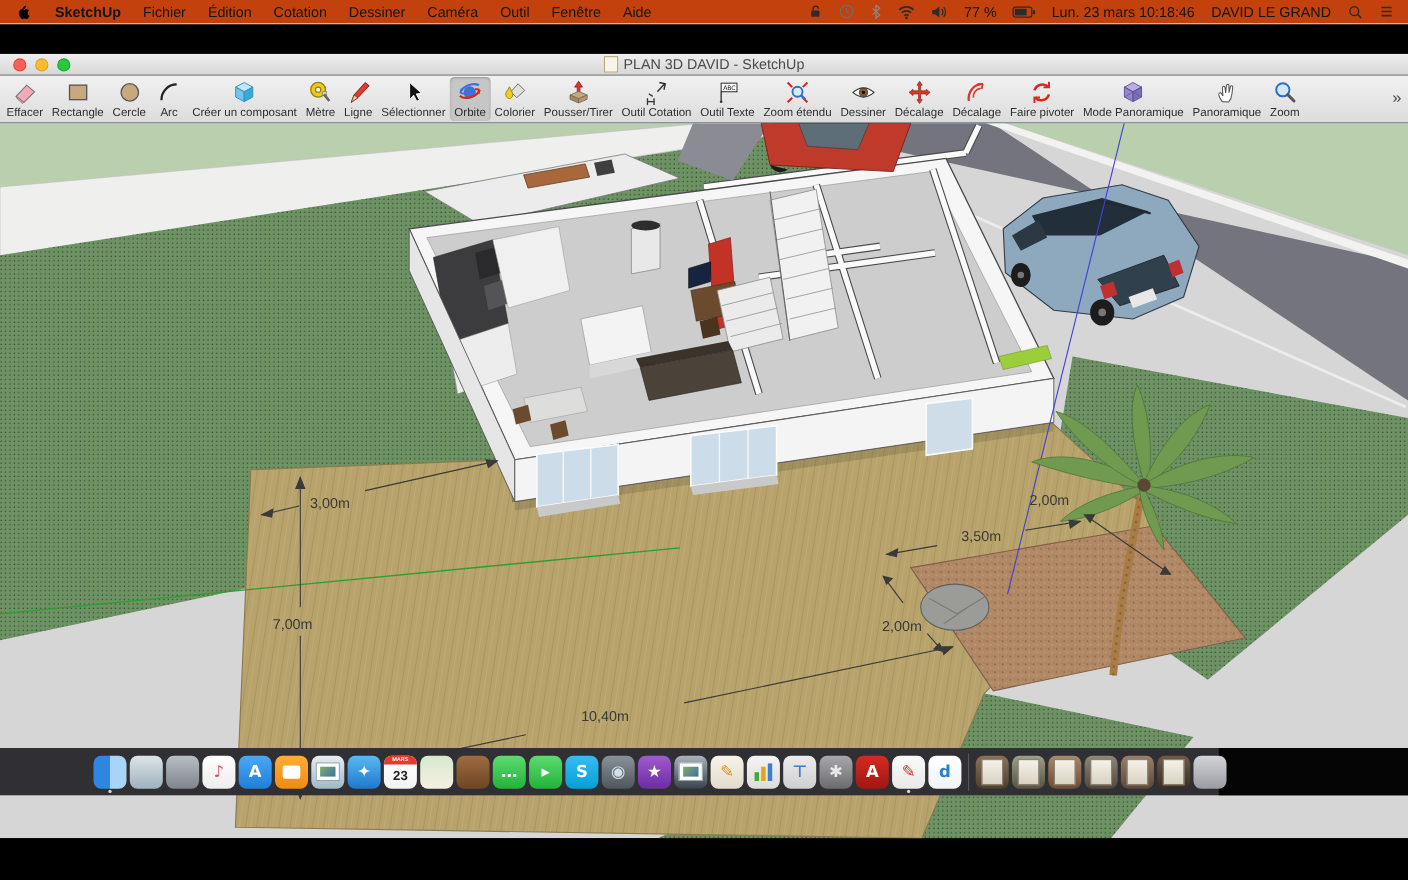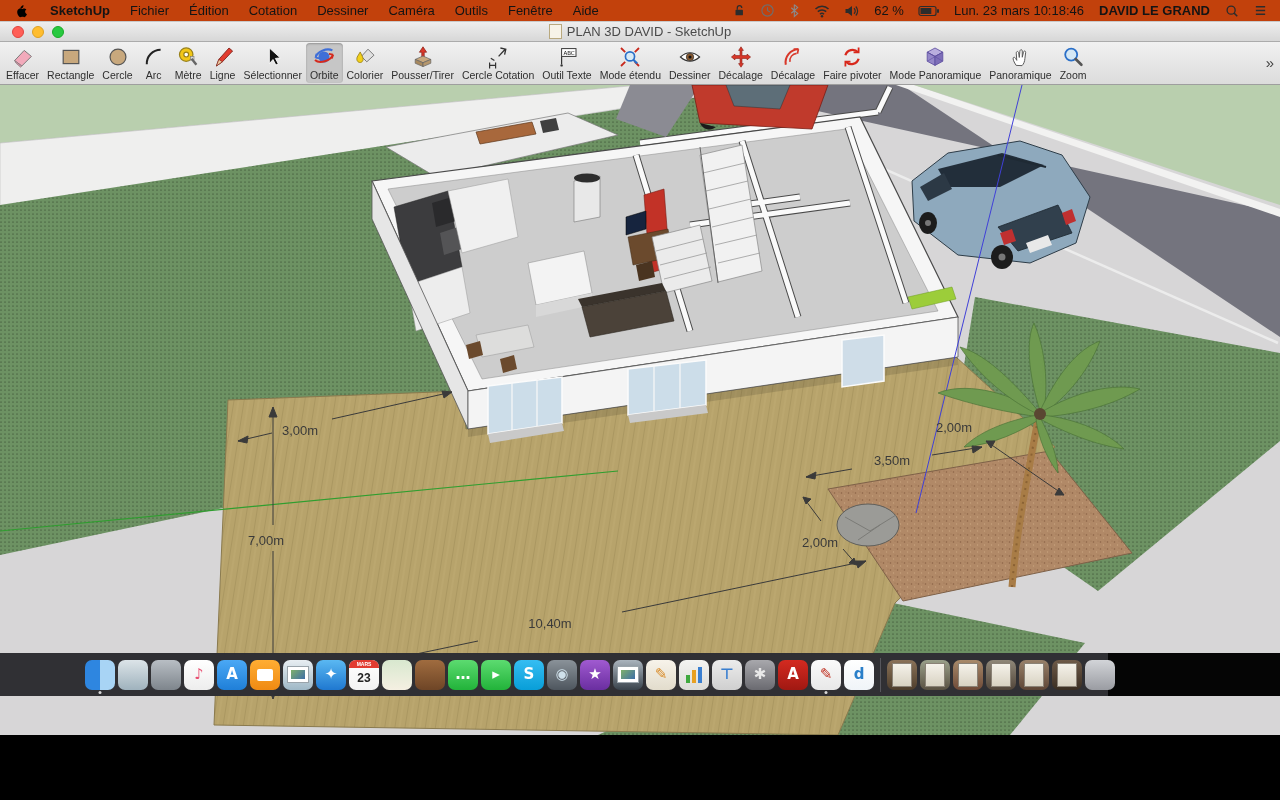--- a/index.html
+++ b/index.html
@@ -6,24 +6,24 @@
     font-family:"Liberation Sans",sans-serif;background:#000;-webkit-font-smoothing:antialiased;}
   
   #menubar{height:22px;background:#c2410c;display:flex;align-items:center;
     font-size:13px;color:#141414;border-bottom:1px solid #c9c9c9;box-sizing:border-box;}
   #menubar .apple{padding:0 12px 0 14px;display:flex;align-items:center;}
   #menubar .mitem{padding:0 10px;white-space:nowrap;}
   #menubar .appname{font-weight:bold;padding:0 10px;}
   #menubar .spacer{flex:1;}
   #menubar .micon{padding:0 7px;display:flex;align-items:center;}
   #menubar .mtext{padding:0 7px;white-space:nowrap;}
-  #menubar .muser{font-weight:bold;padding:0 8px;white-space:nowrap;}
+  #menubar .muser{font-weight:normal;padding:0 8px;white-space:nowrap;}
   
   #titlebar{height:20px;background:linear-gradient(#eeeeee,#d7d7d7);
-    border-bottom:1px solid #ababab;position:relative;display:flex;align-items:center;box-sizing:border-box;}
+    border-bottom:1px solid #ababab;position:relative;display:flex;align-items:center;box-sizing:border-box;margin-top:27px;}
   .lights{display:flex;gap:8px;margin-left:12px;}
   .light{width:12px;height:12px;border-radius:50%;box-sizing:border-box;}
   .light.red{background:#ff5f57;border:1px solid #e0443e;}
   .light.yellow{background:#ffbd2e;border:1px solid #dea123;}
   .light.green{background:#28c940;border:1px solid #1aab29;}
   #titlebar .wtitle{position:absolute;left:0;right:0;text-align:center;font-size:13px;color:#4a4a4a;
     display:flex;justify-content:center;align-items:center;gap:5px;pointer-events:none;}
   .docicon{width:11px;height:13px;background:#f7f3e8;border:1px solid #b9a97f;display:inline-block;}
   
   #toolbar{height:43px;background:linear-gradient(#f1f1f1,#dcdcdc);border-bottom:1px solid #9e9e9e;
@@ -80,21 +80,21 @@
       <path d="M8 3.2c.7-1 1.8-1.7 2.9-1.7.1 1-.3 2-.9 2.7-.7.8-1.7 1.3-2.8 1.2-.1-.8.3-1.6.8-2.2z" fill="#000"></path>
       <path d="M12.7 8.9c0-1.6 1.3-2.4 1.4-2.5-.8-1.1-2-1.3-2.4-1.3-1 0-2 .6-2.5.6-.5 0-1.3-.6-2.2-.6-1.1 0-2.2.7-2.8 1.7-1.2 2-.3 5 .9 6.6.6.8 1.3 1.7 2.2 1.7.8 0 1.2-.5 2.2-.5s1.3.5 2.2.5c.9 0 1.5-.8 2.1-1.6.7-.9.9-1.8 1-1.9-.1-.1-2.1-.8-2.1-2.7z" fill="#000"></path>
     </svg>
   </span>
   <span class="appname">SketchUp</span>
   <span class="mitem">Fichier</span>
   <span class="mitem">Édition</span>
   <span class="mitem">Cotation</span>
   <span class="mitem">Dessiner</span>
   <span class="mitem">Caméra</span>
-  <span class="mitem">Outils</span>
+  <span class="mitem">Outil</span>
   <span class="mitem">Fenêtre</span>
   <span class="mitem">Aide</span>
   <span class="spacer"></span>
   <span class="micon">
     <svg width="14" height="15" viewBox="0 0 16 16">
         <rect x="4" y="7" width="8.5" height="6.5" rx="1" fill="#2c2c2c"></rect>
         <path d="M6 7V5a2.6 2.6 0 0 1 5.2 0" fill="none" stroke="#2c2c2c" stroke-width="1.4"></path>
       </svg>
   </span>
   <span class="micon">
@@ -115,21 +115,21 @@
         <path d="M6 10.2a2.9 2.9 0 0 1 4 0" fill="none" stroke="#2c2c2c" stroke-width="1.5"></path>
         <circle cx="8" cy="12.3" r="1.2" fill="#2c2c2c"></circle>
       </svg>
   </span>
   <span class="micon">
     <svg width="16" height="14" viewBox="0 0 16 14">
         <path d="M1.5 5H4l4-3v10L4 9H1.5Z" fill="#2c2c2c"></path>
         <path d="M10 4.2a3.8 3.8 0 0 1 0 5.6M11.8 2.5a6.5 6.5 0 0 1 0 9" fill="none" stroke="#2c2c2c" stroke-width="1.2"></path>
       </svg>
   </span>
-  <span class="mtext">62 %</span>
+  <span class="mtext">77 %</span>
   <span class="micon">
     <svg width="22" height="12" viewBox="0 0 22 12">
         <rect x="1" y="1.5" width="17" height="9" rx="2" fill="none" stroke="#2c2c2c" stroke-width="1.2"></rect>
         <rect x="2.5" y="3" width="10.8" height="6" fill="#2c2c2c"></rect>
         <rect x="19" y="4" width="2" height="4" rx="1" fill="#2c2c2c"></rect>
       </svg>
   </span>
   <span class="mtext">Lun. 23 mars 10:18:46</span>
   <span class="muser">DAVID LE GRAND</span>
   <span class="micon">
@@ -187,20 +187,30 @@
       <span class="ticon">
         <svg viewBox="0 0 20 20">
           <path d="M4 16A11.5 11.5 0 0 1 15.5 4" fill="none" stroke="#222" stroke-width="1.7"></path>
         </svg>
       </span>
       <span class="tlabel">Arc</span>
     </button>
     <button class="tool">
       <span class="ticon">
         <svg viewBox="0 0 20 20">
+          <path d="M10 2.5 16.5 6 10 9.5 3.5 6Z" fill="#c2e6f5" stroke="#2e8fc0" stroke-width=".7"></path>
+          <path d="M3.5 6 10 9.5V17L3.5 13.5Z" fill="#72c4e8" stroke="#2e8fc0" stroke-width=".7"></path>
+          <path d="M16.5 6 10 9.5V17l6.5-3.5Z" fill="#3fa6d8" stroke="#2e8fc0" stroke-width=".7"></path>
+        </svg>
+      </span>
+      <span class="tlabel">Créer un composant</span>
+    </button>
+    <button class="tool">
+      <span class="ticon">
+        <svg viewBox="0 0 20 20">
           <circle cx="8.5" cy="8" r="5.6" fill="#f2c718" stroke="#97801b"></circle>
           <circle cx="8.5" cy="8" r="2" fill="#fff" stroke="#97801b"></circle>
           <rect x="12" y="9.5" width="3" height="3" fill="#d8d8d8" stroke="#777" stroke-width=".5"></rect>
           <path d="M13 11.5 17 16.5" stroke="#666" stroke-width="2"></path>
         </svg>
       </span>
       <span class="tlabel">Mètre</span>
     </button>
     <button class="tool">
       <span class="ticon">
@@ -251,42 +261,42 @@
       </span>
       <span class="tlabel">Pousser/Tirer</span>
     </button>
     <button class="tool">
       <span class="ticon">
         <svg viewBox="0 0 20 20">
           <path d="M3 17h5M3 14.5v5M8 14.5v5M4 11l3 2" fill="none" stroke="#333" stroke-width="1"></path>
           <path d="M10.5 9.5 16 3.5M12 2.5l4.5 1-1 4.5" fill="none" stroke="#333" stroke-width="1.1"></path>
         </svg>
       </span>
-      <span class="tlabel">Cercle Cotation</span>
+      <span class="tlabel">Outil Cotation</span>
     </button>
     <button class="tool">
       <span class="ticon">
         <svg viewBox="0 0 20 20">
           <rect x="5.5" y="3" width="12" height="6.5" fill="#fff" stroke="#333" stroke-width=".8"></rect>
           <text x="7" y="8" font-size="4.6" fill="#111" font-family="DejaVu Sans, sans-serif">ABC</text>
           <path d="M5.5 9.5V16" stroke="#333"></path>
           <circle cx="5.5" cy="17" r="1" fill="#333"></circle>
         </svg>
       </span>
       <span class="tlabel">Outil Texte</span>
     </button>
     <button class="tool">
       <span class="ticon">
         <svg viewBox="0 0 20 20">
           <path d="M2.5 2.5 6 6M17.5 2.5 14 6M2.5 17.5 6 14M17.5 17.5 14 14" stroke="#c8281c" stroke-width="1.5"></path>
           <circle cx="10" cy="9.5" r="3.8" fill="#d8eaf5" stroke="#2a6fc8" stroke-width="1.4"></circle>
           <path d="M12.8 12.3 16 15.5" stroke="#2a6fc8" stroke-width="1.8"></path>
         </svg>
       </span>
-      <span class="tlabel">Mode étendu</span>
+      <span class="tlabel">Zoom étendu</span>
     </button>
     <button class="tool">
       <span class="ticon">
         <svg viewBox="0 0 20 20">
           <path d="M2 10Q10 3 18 10 10 17 2 10Z" fill="#fff" stroke="#333" stroke-width=".9"></path>
           <circle cx="10" cy="10" r="3.1" fill="#8a5a30" stroke="#333" stroke-width=".6"></circle>
           <circle cx="10" cy="10" r="1.3" fill="#111"></circle>
         </svg>
       </span>
       <span class="tlabel">Dessiner</span>

